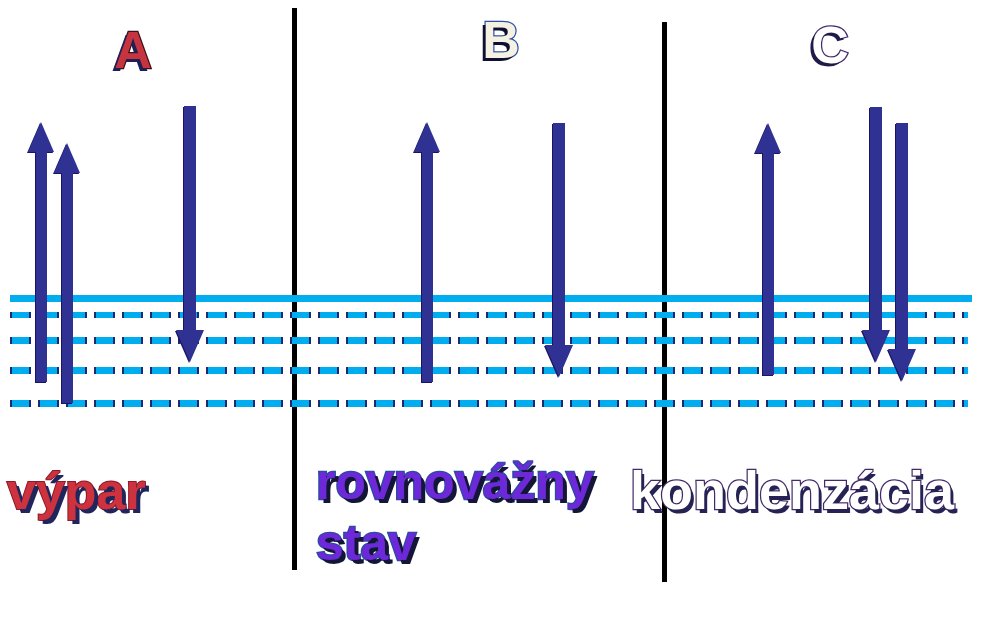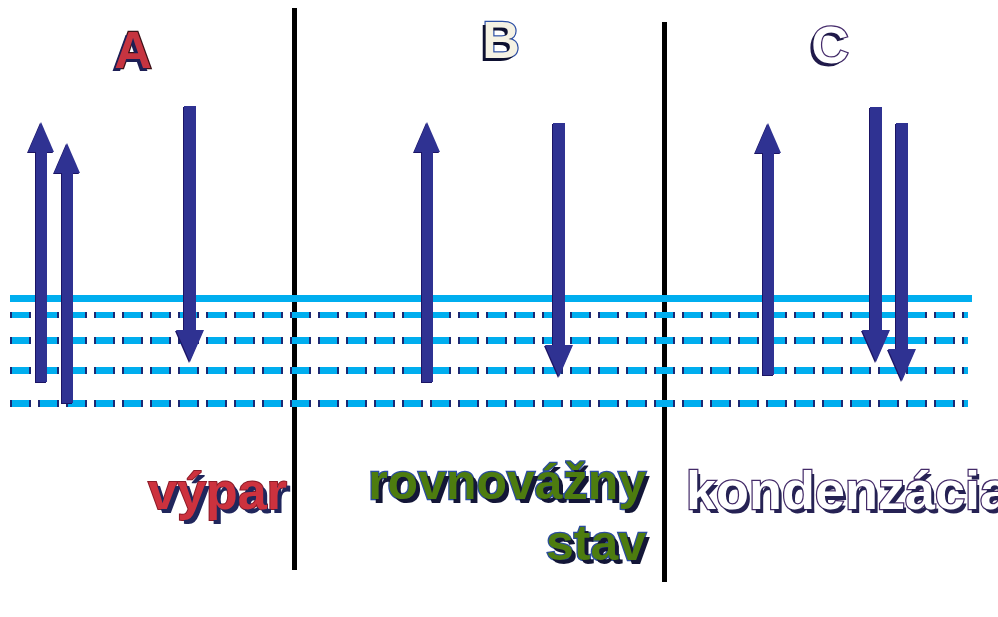--- a/index.html
+++ b/index.html
@@ -65,27 +65,27 @@
   .letter-b{left:501px;top:14px;color:#f5f2e4;
     -webkit-text-stroke:2.5px #2d4fa5;
     text-shadow:-3px 3px 0 #0d1030;}
   .letter-c{left:830px;top:19px;color:#ffffff;
     -webkit-text-stroke:2.5px #452b6b;
     text-shadow:-3px 3px 0 #201a4a;}
 
   
   .caption{
     position:absolute;transform:translateX(-50%);
-    font-weight:bold;text-align:right;line-height:1.22;
+    font-weight:bold;text-align:left;line-height:1.22;
     paint-order:stroke fill;
   }
   .caption-a{left:147px;top:460px;width:280px;font-size:52px;color:#cd323e;
     -webkit-text-stroke:2px #8c1b28;
     text-shadow:4px 4px 0 #20265c;}
-  .caption-b{left:481px;top:452px;width:330px;font-size:50px;color:#4d7c0f;
+  .caption-b{left:481px;top:452px;width:330px;font-size:50px;color:#6d28d9;
     -webkit-text-stroke:2.5px #2b4c9f;
     text-shadow:4px 4px 0 #131637;}
   .caption-c{left:820px;top:458px;width:380px;font-size:54px;color:#ffffff;white-space:nowrap;
     -webkit-text-stroke:2.5px #432a68;
     text-shadow:3px 4px 0 #262254;}
 </style>
 </head>
 <body>
 
 <div class="stage">

